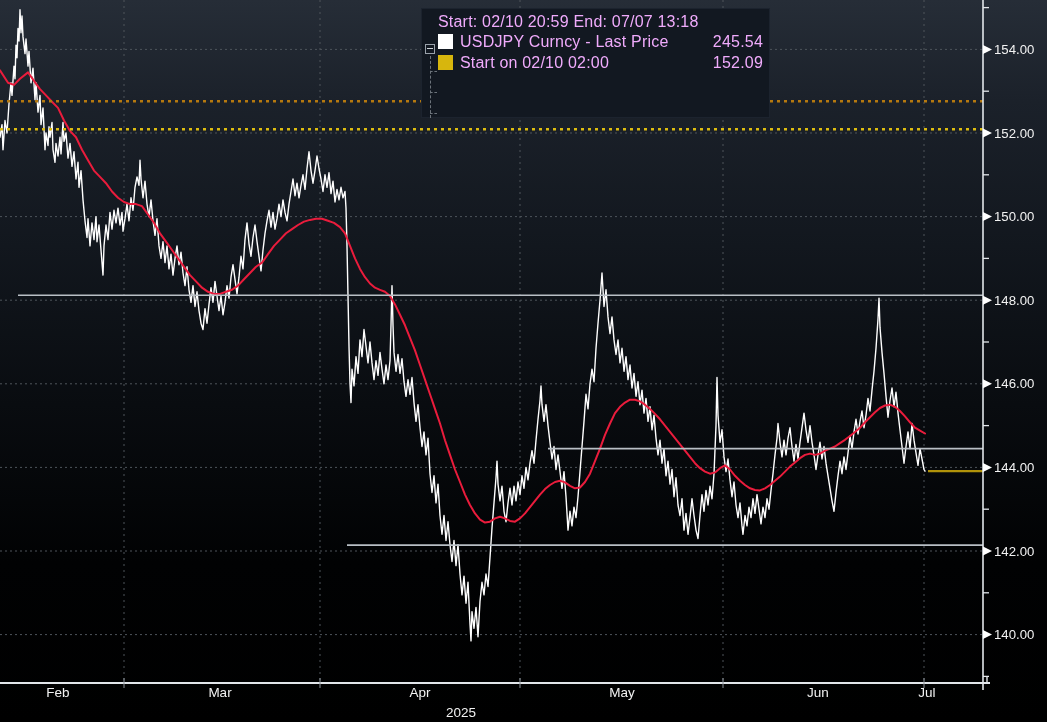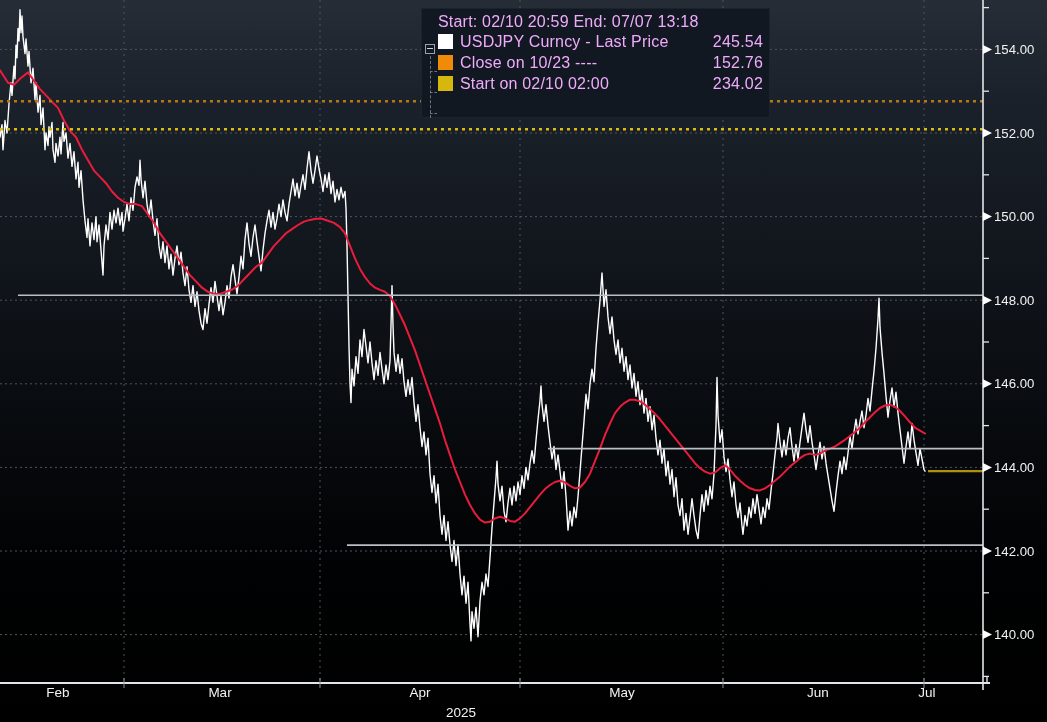--- a/index.html
+++ b/index.html
@@ -99,28 +99,23 @@
 
   <div class="legend">
     <div class="legend-title">Start: 02/10 20:59 End: 07/07 13:18</div>
 
     <div class="lrow">
       <span class="swatch" style="background: rgb(255, 255, 255);"></span>
       <span class="llabel">USDJPY Curncy - Last Price</span>
       <span class="lvalue">245.54</span>
     </div>
     <div class="lrow">
-      <span class="swatch" style="background: rgb(239, 139, 9);"></span>
-      <span class="llabel">Close on 10/23 ----</span>
-      <span class="lvalue">152.76</span>
-    </div>
-    <div class="lrow">
       <span class="swatch" style="background: rgb(215, 182, 13);"></span>
       <span class="llabel">Start on 02/10 02:00</span>
-      <span class="lvalue">234.02</span>
+      <span class="lvalue">152.09</span>
     </div>
 
     <div class="collapse-box"></div>
     <div class="tree-v"></div>
     <div class="tree-h" style="top:62px"></div>
     <div class="tree-h" style="top:83px"></div>
     <div class="tree-h" style="top:104px"></div>
   </div>
 </div>
 

